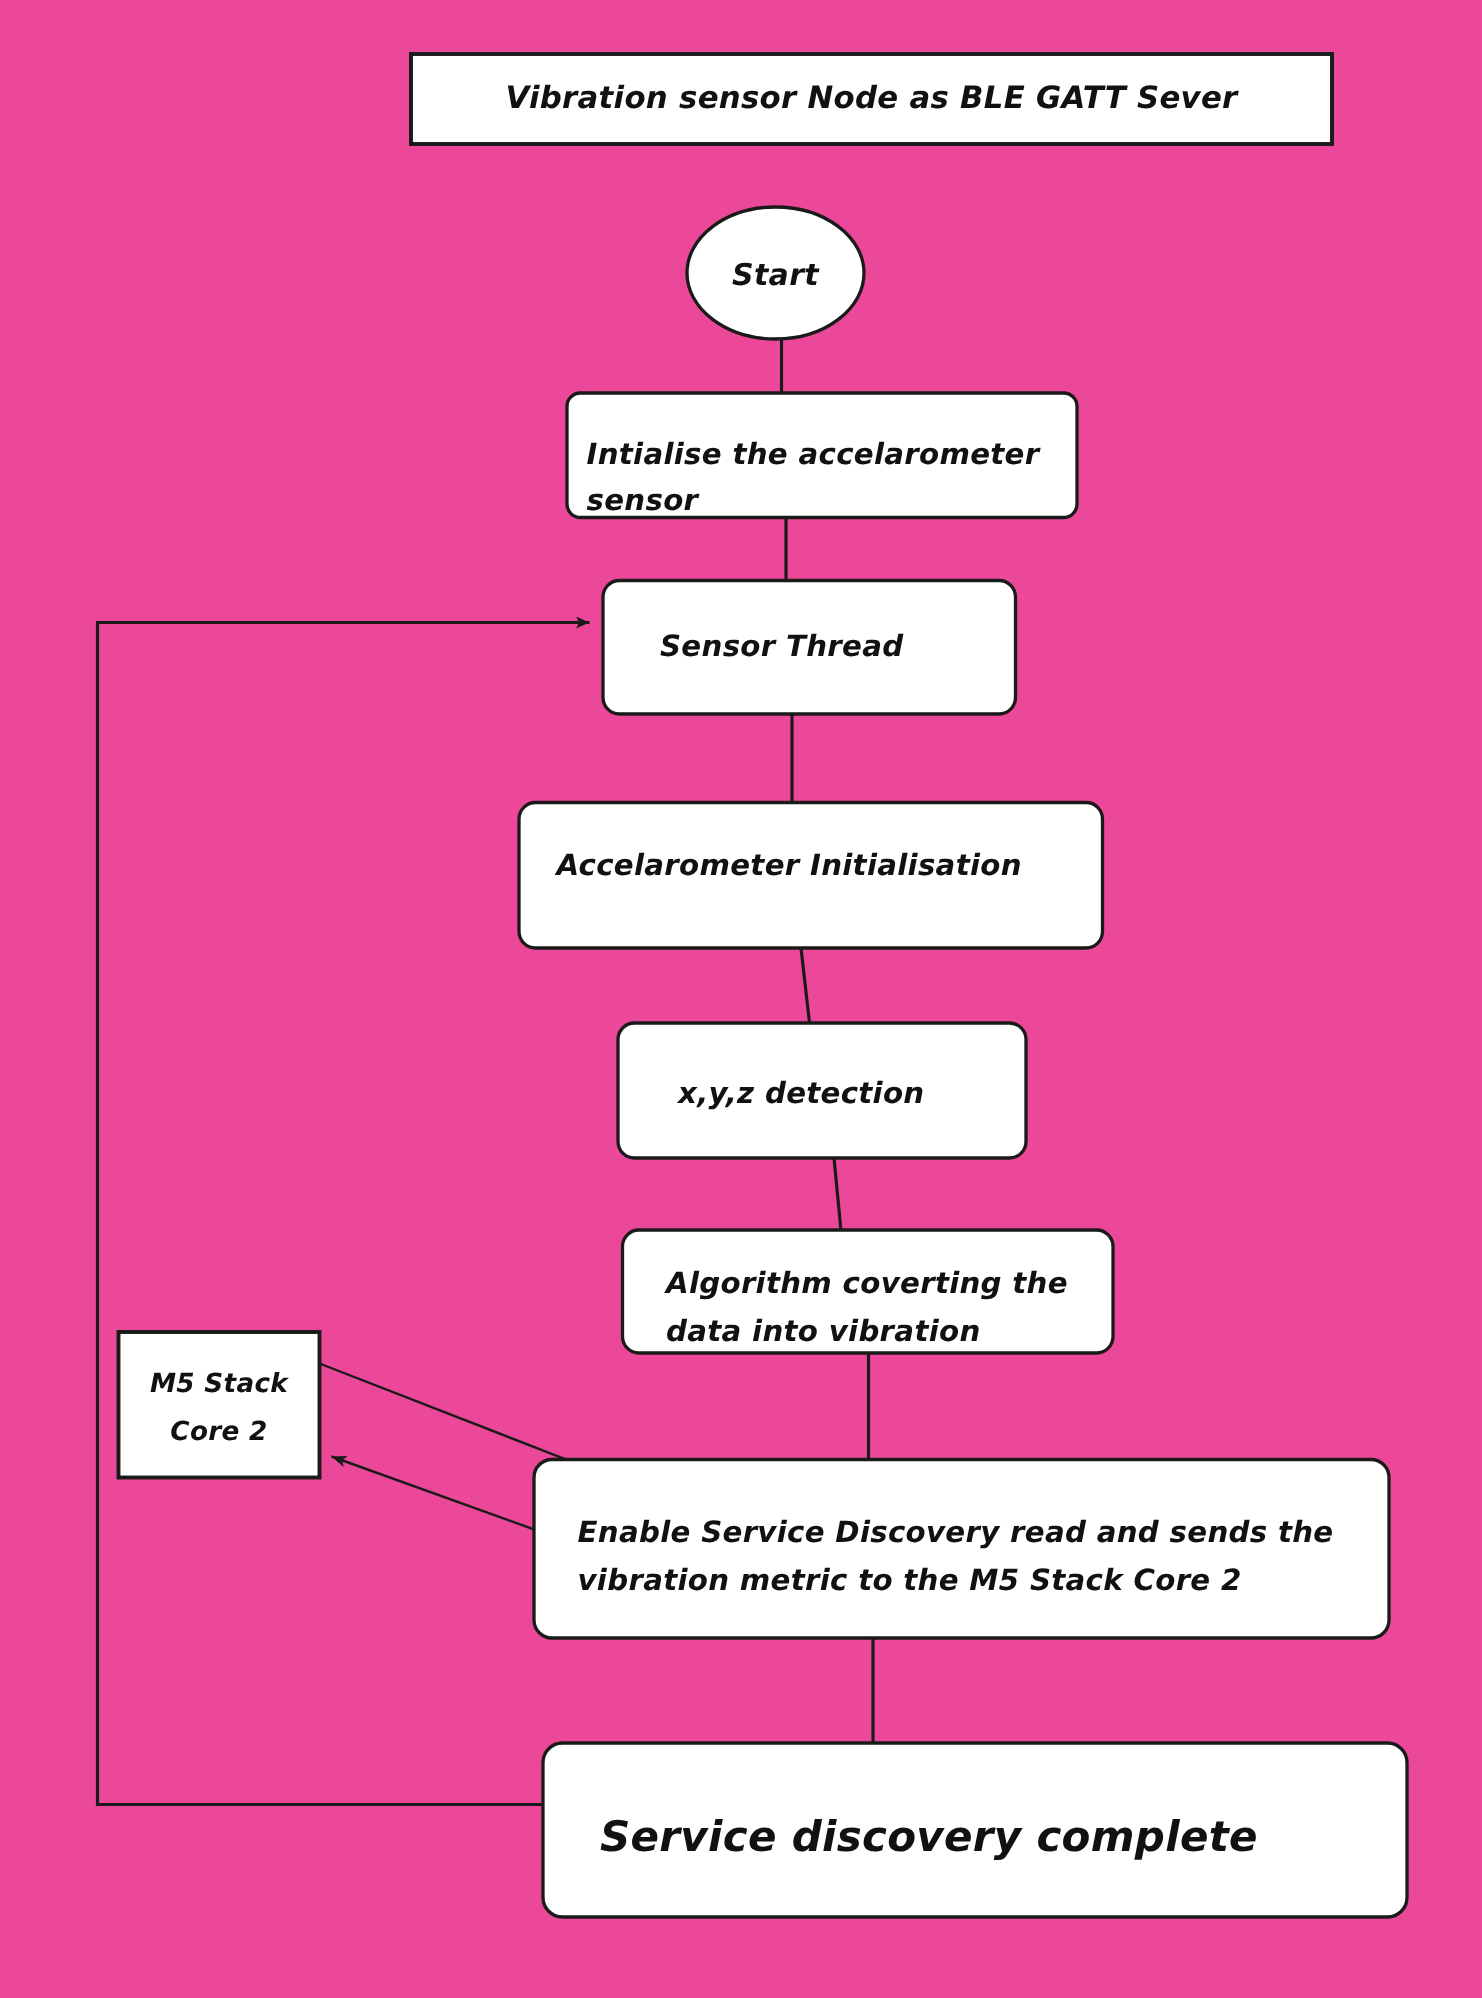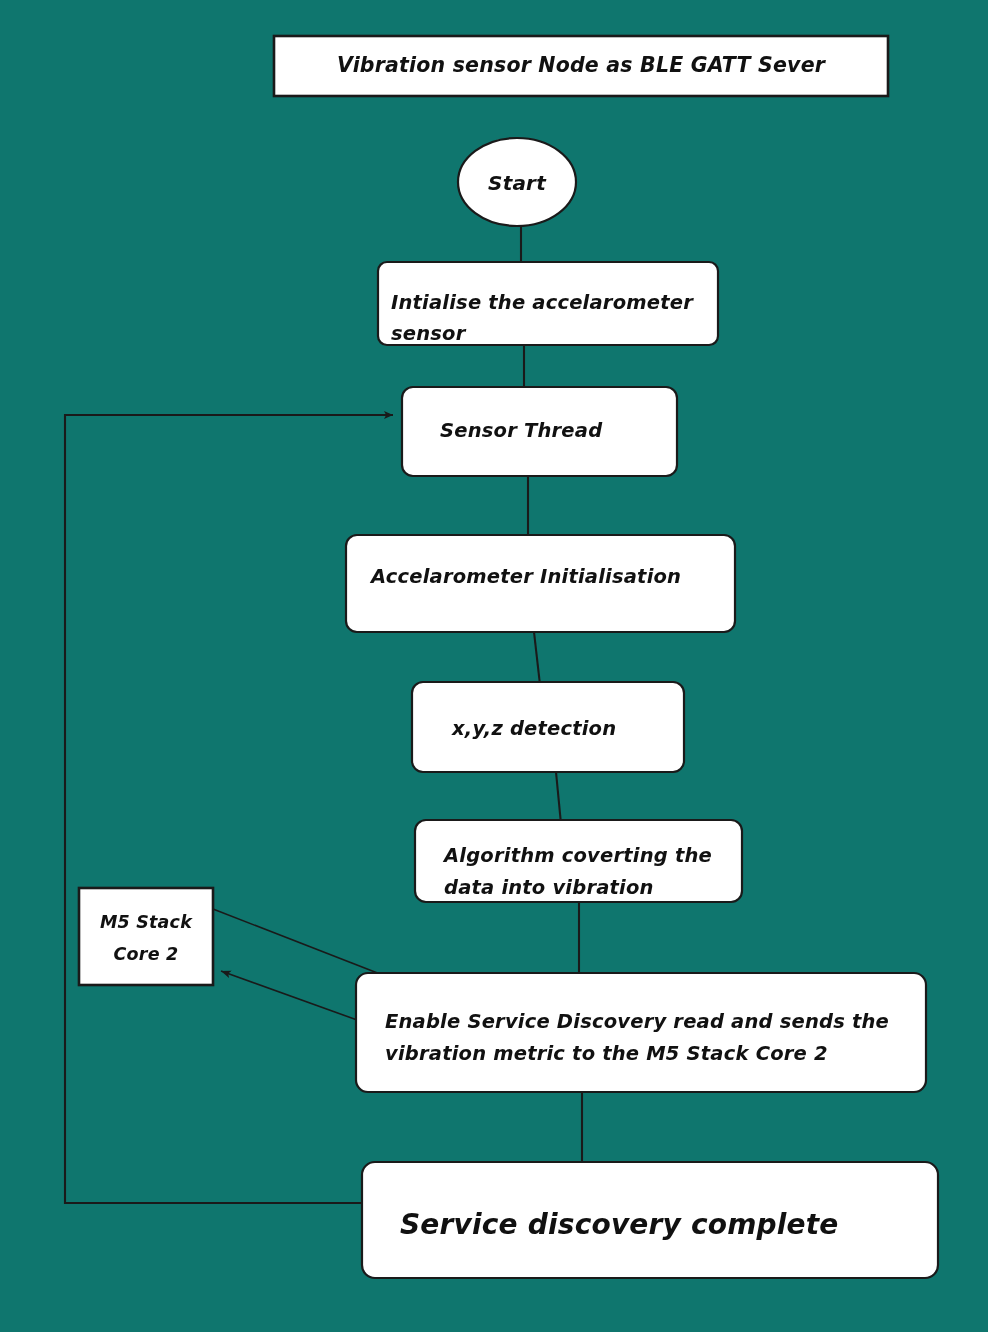--- a/index.html
+++ b/index.html
@@ -8,21 +8,21 @@
     padding: 0;
     background: #ffffff;
   }
   body {
     font-family: "DejaVu Sans", sans-serif;
   }
   #diagram-root {
     position: relative;
     width: 988px;
     height: 1332px;
-    background: #0f766e;
+    background: #ec4899;
     overflow: hidden;
   }
   svg.flow {
     display: block;
     width: 988px;
     height: 1332px;
   }
   .node-shape {
     fill: #ffffff;
     stroke: #1a1a1a;

